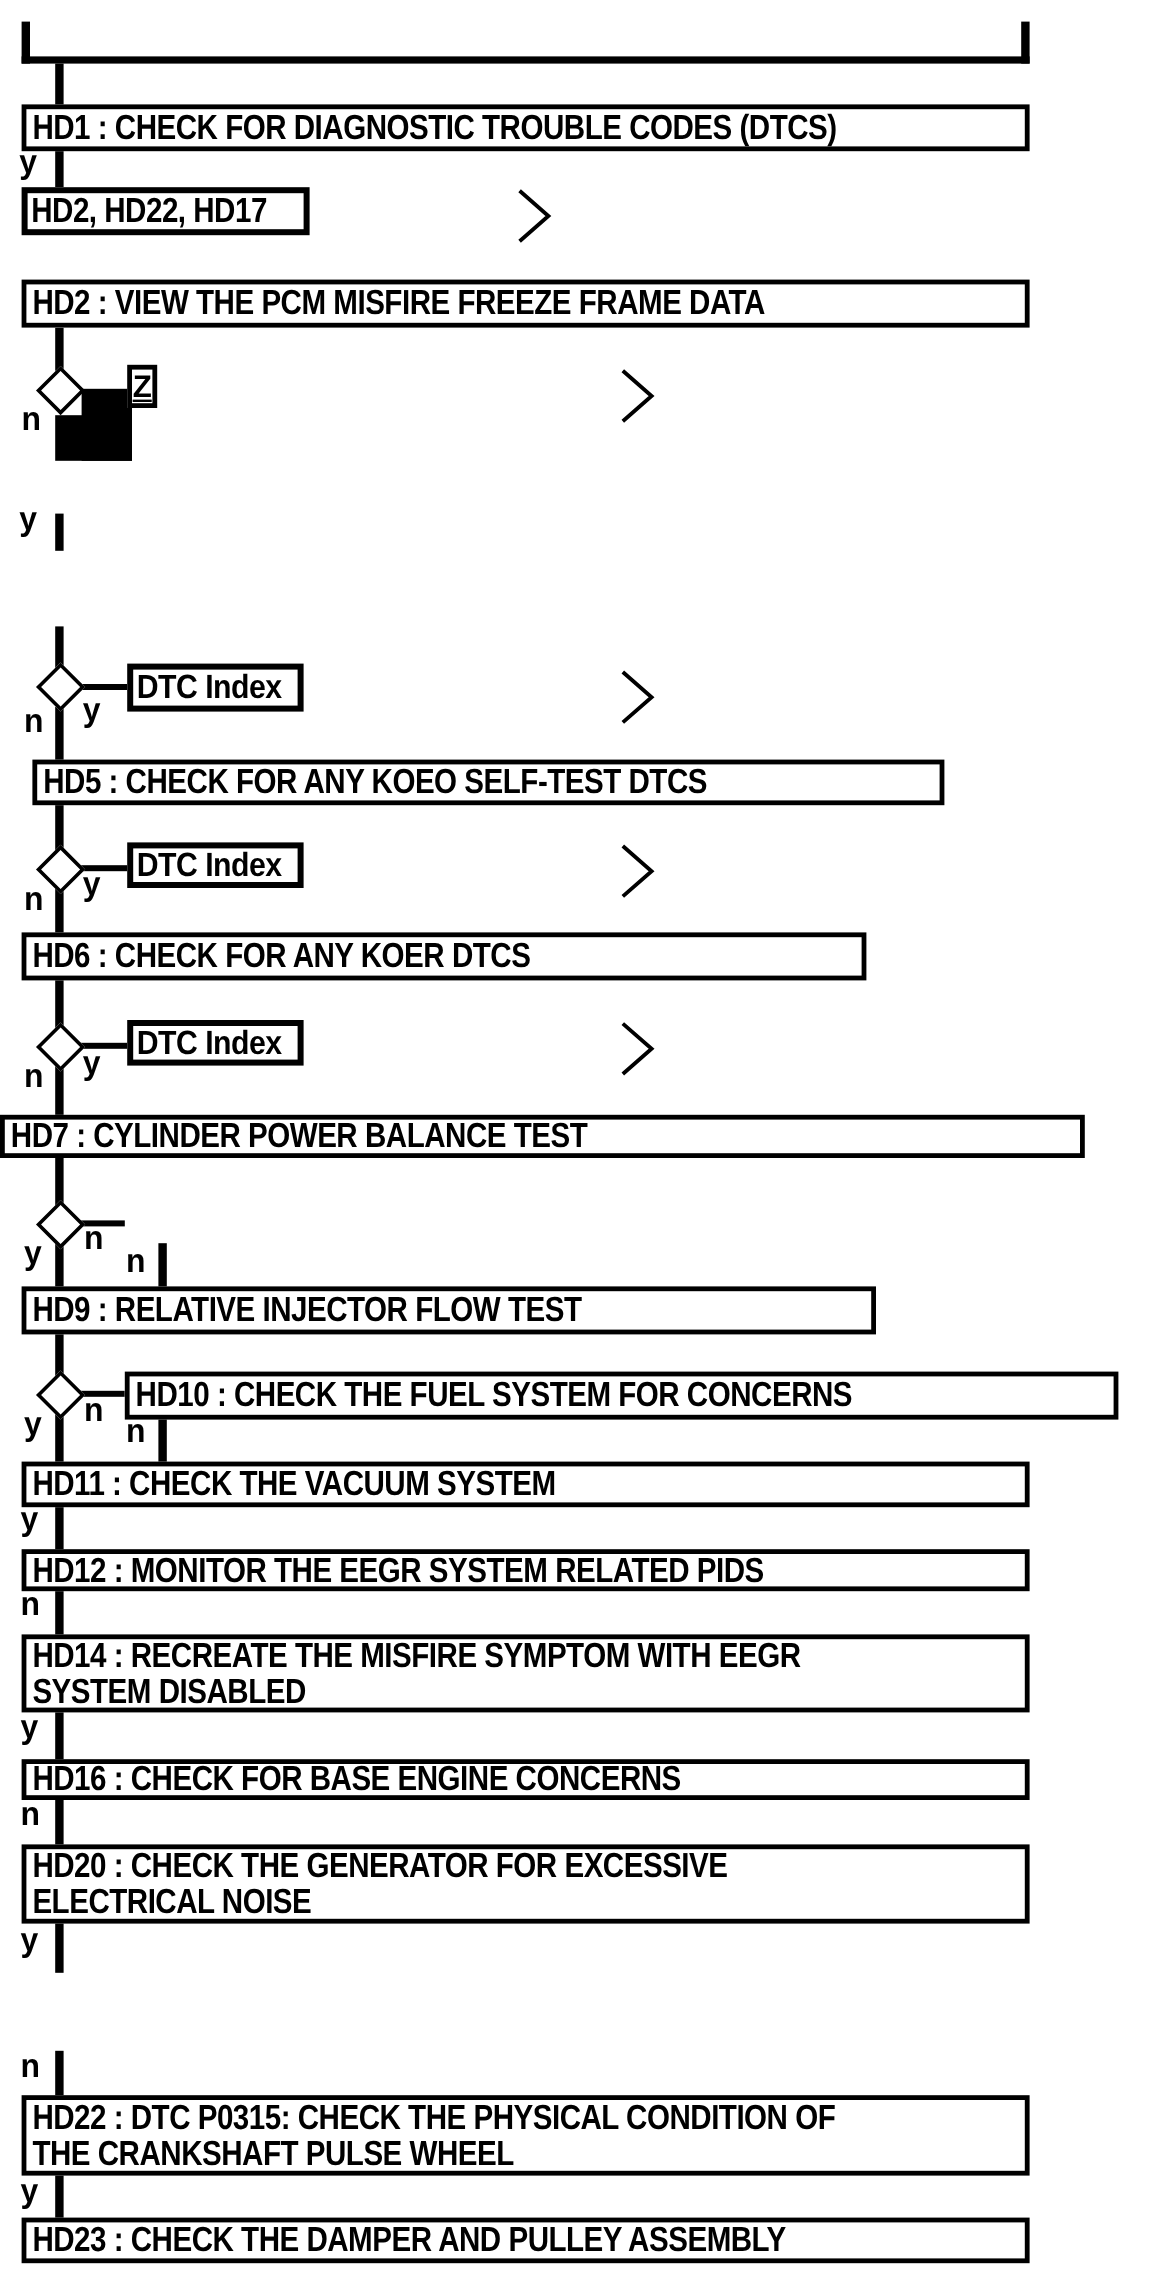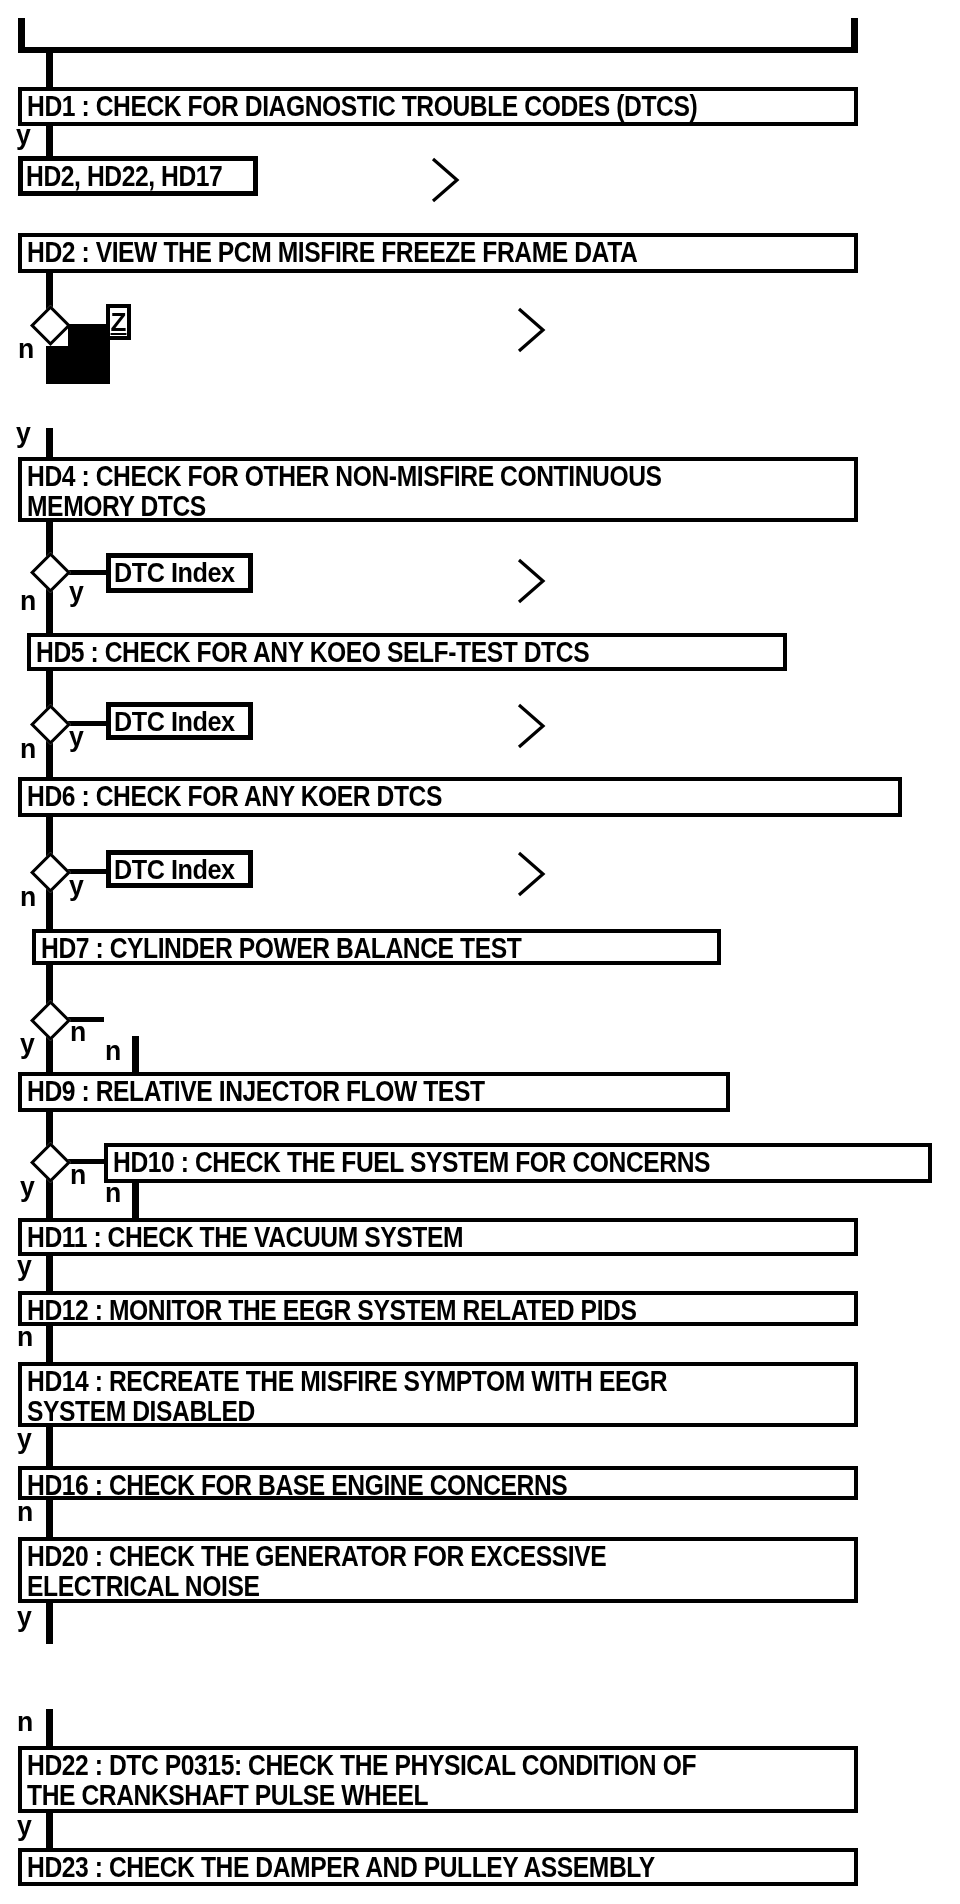--- a/index.html
+++ b/index.html
@@ -6,21 +6,21 @@
   html,body { margin:0; padding:0; background:var(--paper); }
   #page {
     position:relative; width:960px; height:1904px;
     background:var(--paper); overflow:hidden;
     font-family:"Liberation Sans","DejaVu Sans",sans-serif;
     font-weight:bold; color:var(--ink);
   }
   .box {
     position:absolute; box-sizing:border-box;
     border:4px solid var(--ink); background:var(--paper);
-    display:flex; padding-left:5px;
+    display:flex; align-items:center; padding-left:5px;
   }
   .box.thick { border-width:5px; padding-left:3px; }
   .t {
     display:inline-block; white-space:pre;
     font-size:29px; line-height:30px; letter-spacing:-0.5px;
     transform:scaleX(0.85); transform-origin:0 50%;
   }
   .t.small { font-size:28px; transform:scaleX(0.9); }
   .title-text { position:absolute; font-size:29px; }
   .vl { position:absolute; width:7px; background:var(--ink); }
@@ -101,40 +101,36 @@
     </div>
   <div class="box thick" style="left:18px;top:156px;width:240px;height:40px">
       <span class="t">HD2, HD22, HD17</span>
     </div>
   <div class="box" style="left:18px;top:233px;width:840px;height:40px">
       <span class="t">HD2 : VIEW THE PCM MISFIRE FREEZE FRAME DATA</span>
     </div>
   <div class="zbox" style="left:106px;top:304px;width:25px;height:36px">
       <span class="u">Z</span>
     </div>
-  <div class="box" style="left:18px;top:457px;width:840px;height:65px">
-      <span class="t">HD4 : CHECK FOR OTHER NON-MISFIRE CONTINUOUS
-MEMORY DTCS</span>
-    </div>
   <div class="box thick" style="left:106px;top:553px;width:147px;height:40px">
       <span class="t small">DTC Index</span>
     </div>
   <div class="box" style="left:27px;top:633px;width:760px;height:38px">
       <span class="t">HD5 : CHECK FOR ANY KOEO SELF-TEST DTCS</span>
     </div>
   <div class="box thick" style="left:106px;top:702px;width:147px;height:38px">
       <span class="t small">DTC Index</span>
     </div>
-  <div class="box" style="left:18px;top:777px;width:884px;height:40px">
+  <div class="box" style="left:18px;top:777px;width:704px;height:40px">
       <span class="t">HD6 : CHECK FOR ANY KOER DTCS</span>
     </div>
   <div class="box thick" style="left:106px;top:850px;width:147px;height:38px">
       <span class="t small">DTC Index</span>
     </div>
-  <div class="box" style="left:32px;top:929px;width:689px;height:36px">
+  <div class="box" style="left:0;top:929px;width:904px;height:36px">
       <span class="t">HD7 : CYLINDER POWER BALANCE TEST</span>
     </div>
   <div class="box" style="left:18px;top:1072px;width:712px;height:40px">
       <span class="t">HD9 : RELATIVE INJECTOR FLOW TEST</span>
     </div>
   <div class="box" style="left:104px;top:1143px;width:828px;height:40px">
       <span class="t">HD10 : CHECK THE FUEL SYSTEM FOR CONCERNS</span>
     </div>
   <div class="box" style="left:18px;top:1218px;width:840px;height:38px">
       <span class="t">HD11 : CHECK THE VACUUM SYSTEM</span>

